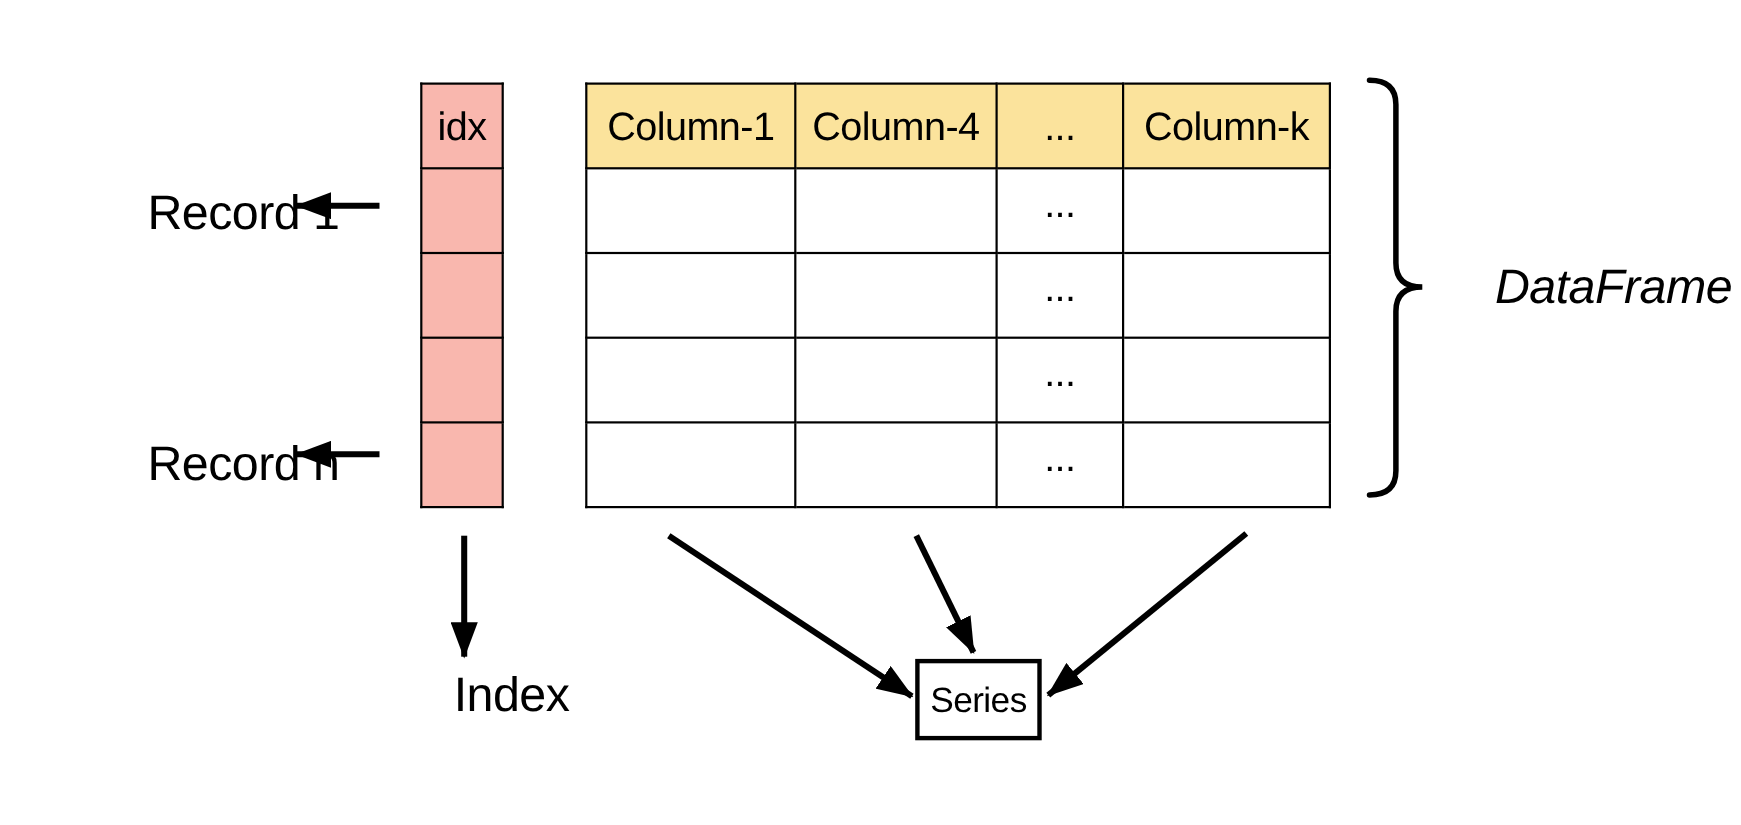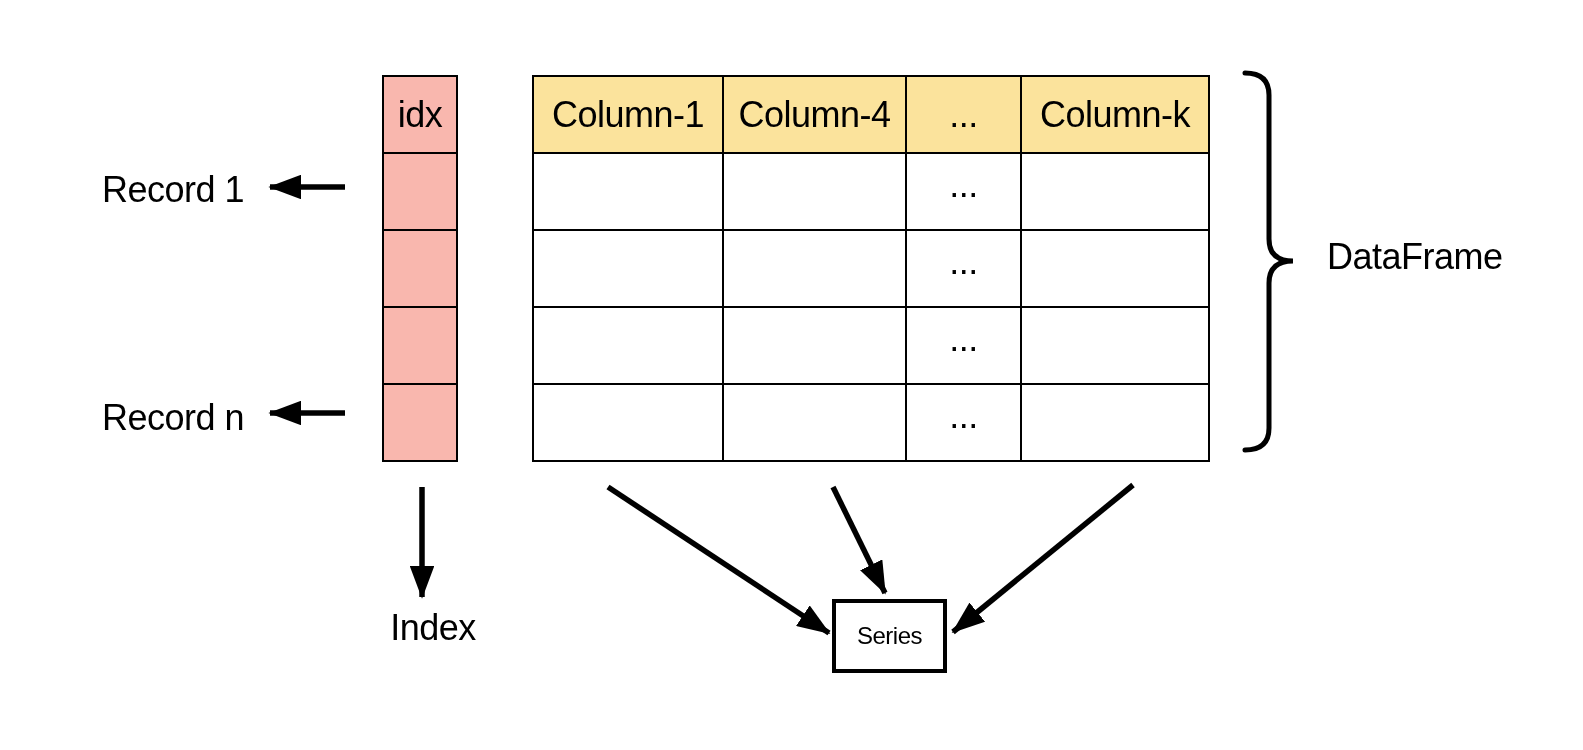--- a/index.html
+++ b/index.html
@@ -14,29 +14,30 @@
   }
   .overlay {
     position: absolute;
     left: 0; top: 0;
     width: 1583px; height: 750px;
     color: var(--line, #000);
     pointer-events: none;
   }
   .label {
     position: absolute;
-    font-size: 36px;
+    font-size: 44px;
     letter-spacing: -0.5px;
     line-height: 1;
     white-space: nowrap;
+    margin-left: 32px;
   }
   .record1 { left: 102px; top: 172px; }
   .recordn { left: 102px; top: 400px; }
   .index-label { left: 358px; top: 610px; width: 150px; text-align: center; }
-  .df-label { left: 1327px; top: 239px; }
+  .df-label { left: 1327px; top: 239px; font-style: italic; }
 
   table {
     position: absolute;
     border-collapse: collapse;
     table-layout: fixed;
   }
   .idx-table { left: 382px; top: 75px; width: 76px; border-radius: 29px; }
   .idx-table th, .idx-table td {
     border: 2px solid #000;
     height: 75px;
@@ -66,21 +67,21 @@
   .series-box {
     position: absolute;
     left: 832px; top: 599px;
     width: 115px; height: 74px;
     box-sizing: border-box;
     border: 4px solid #000;
     background: #fff;
     display: flex;
     align-items: center;
     justify-content: center;
-    font-size: 24px;
+    font-size: 32px;
     letter-spacing: -0.5px;
   }
 </style>
 </head>
 <body>
 
 <div class="canvas">
 
   <svg class="overlay" width="1583" height="750" viewBox="0 0 1583 750" fill="none" stroke="currentColor" stroke-width="5.5">
     <defs>

